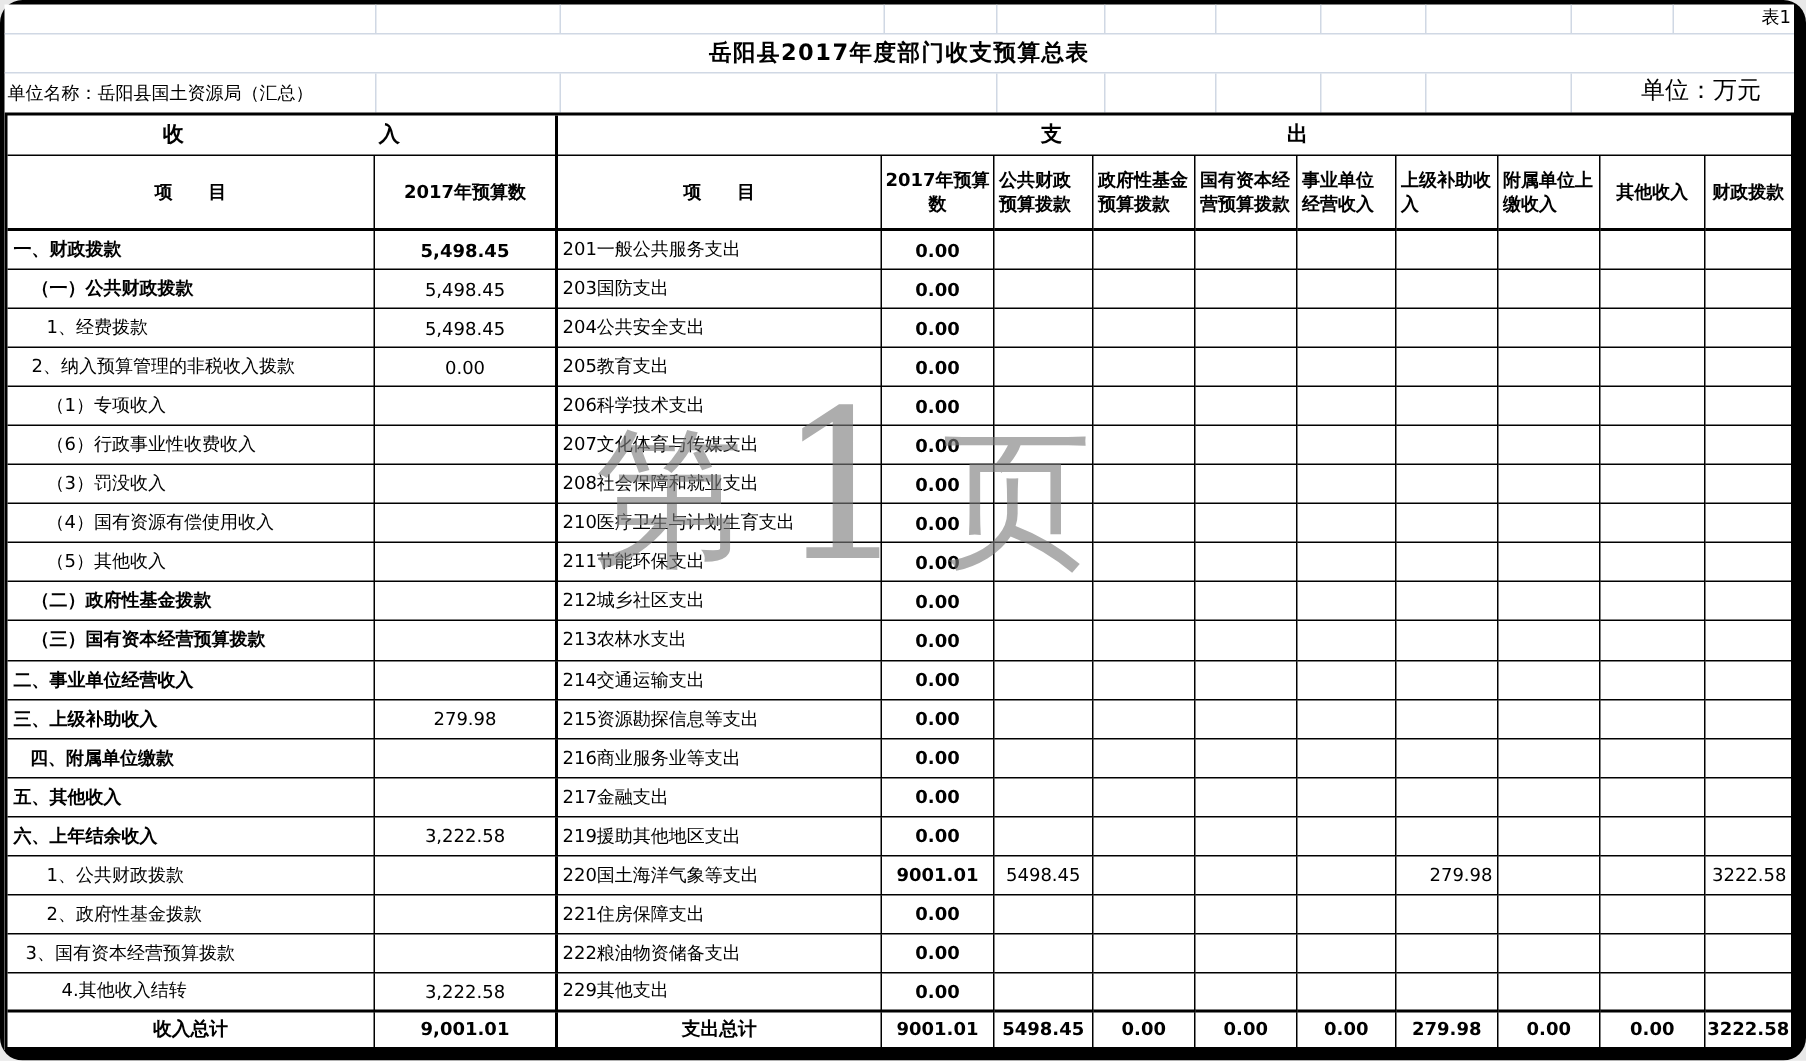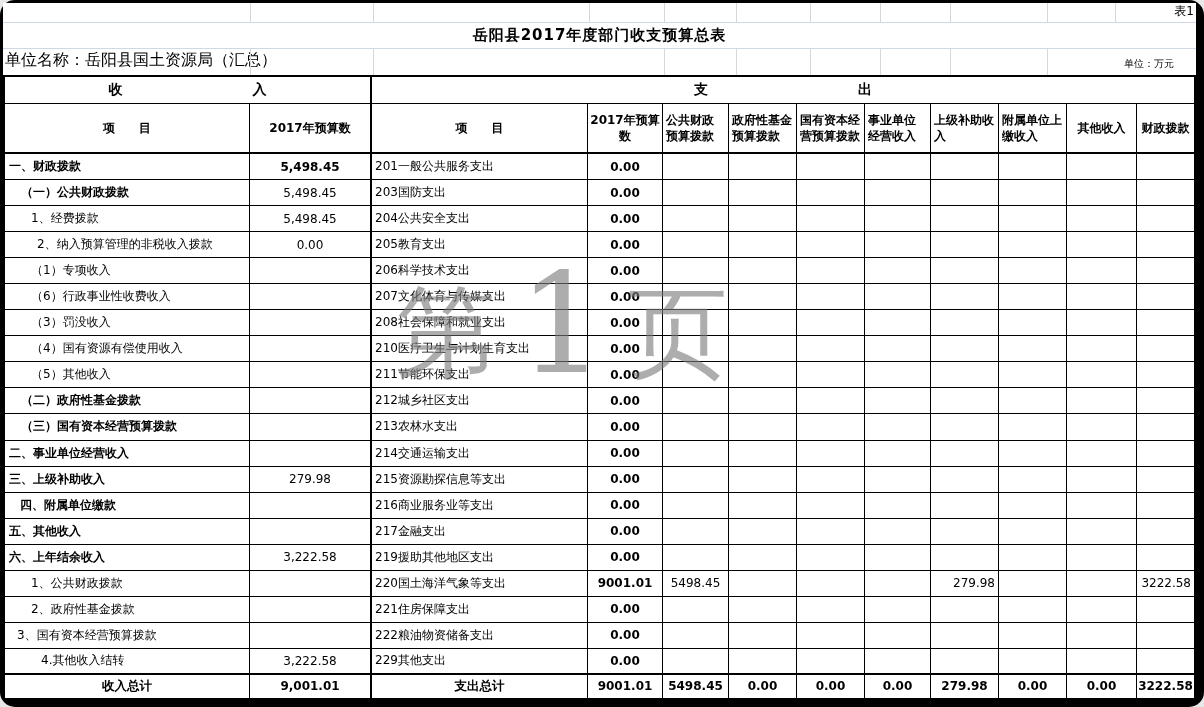--- a/index.html
+++ b/index.html
@@ -16,22 +16,22 @@
     background:#ffffff;overflow:hidden;
   }
   
   .toprow{position:relative;height:20px;border-bottom:1px solid #d0d8e4;}
   .titlerow{position:relative;height:26px;border-bottom:1px solid #d0d8e4;
     display:flex;align-items:center;justify-content:center;}
   .unitrow{position:relative;height:26px;}
   .gl{position:absolute;top:0;bottom:0;width:1px;background:#d0d8e4;}
   .sheet-tag{position:absolute;right:2px;bottom:2px;font-size:12px;}
   .page-title{font-size:15px;font-weight:bold;letter-spacing:1px;}
-  .unit-left{position:absolute;left:2px;bottom:4px;font-size:16px;}
-  .unit-right{position:absolute;right:22px;bottom:4px;font-size:10px;}
+  .unit-left{position:absolute;left:2px;bottom:4px;font-size:12px;}
+  .unit-right{position:absolute;right:22px;bottom:4px;font-size:16px;}
   
   .tbl{
     position:relative;width:1193px;height:625px;
     border:2px solid #000;background:transparent;
     display:grid;
     grid-template-columns:245px 122px 216px 75px 66px 68px 68px 66px 68px 68px 70px 57px;
     grid-template-rows:27px 50px repeat(20,26.05px) 23px;
     z-index:2;
   }
   .c{border-right:1px solid #000;border-bottom:1px solid #000;
@@ -146,21 +146,21 @@
         <div class="c lab">204公共安全支出</div>
         <div class="c val b">0.00</div>
         <div class="c val"></div>
         <div class="c val"></div>
         <div class="c val"></div>
         <div class="c val"></div>
         <div class="c val rgt"></div>
         <div class="c val"></div>
         <div class="c val"></div>
         <div class="c val rgt lastcol"></div>
-        <div class="c lab" style="padding-left: 32px;">2、纳入预算管理的非税收入拨款</div>
+        <div class="c lab" style="padding-left: 16px;">2、纳入预算管理的非税收入拨款</div>
         <div class="c val thickr">0.00</div>
         <div class="c lab">205教育支出</div>
         <div class="c val b">0.00</div>
         <div class="c val"></div>
         <div class="c val"></div>
         <div class="c val"></div>
         <div class="c val"></div>
         <div class="c val rgt"></div>
         <div class="c val"></div>
         <div class="c val"></div>

